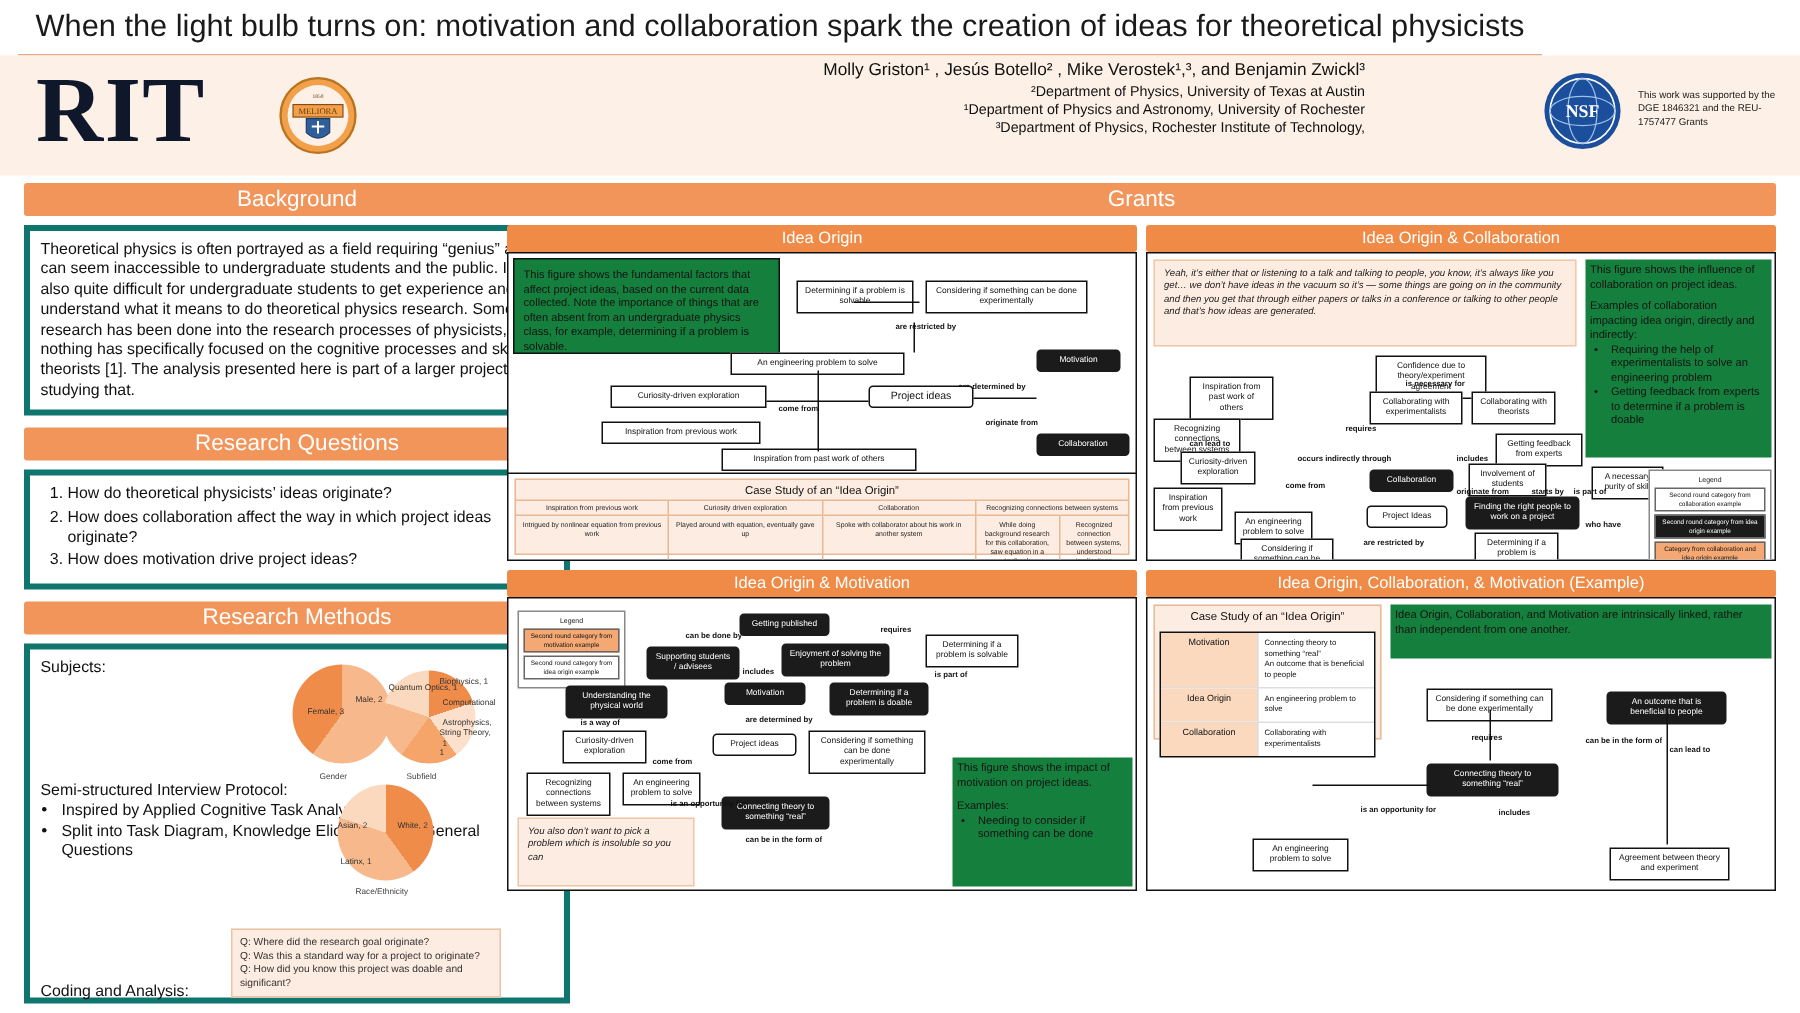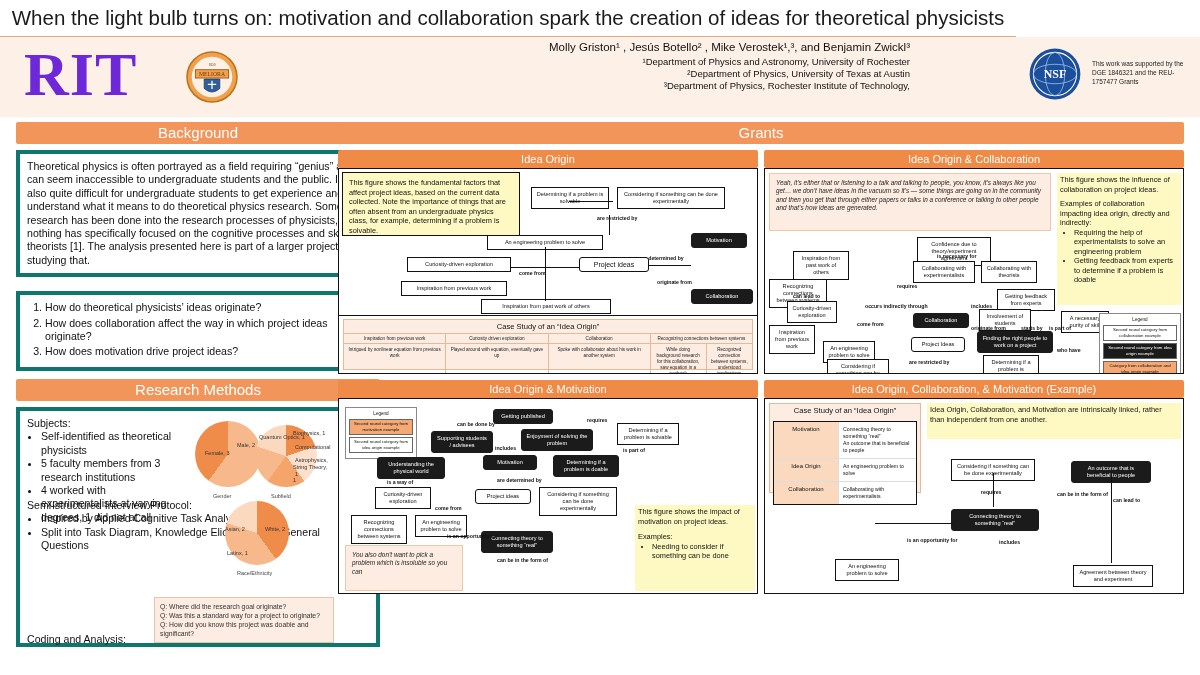--- a/index.html
+++ b/index.html
@@ -8,37 +8,37 @@
     background:#ffffff;
     font-family:"Liberation Sans", sans-serif;
     color:#111;
     overflow:hidden;
     position:relative;
   }
   .poster{position:absolute;inset:0;}
 
   
   .title-bar{
-    position:absolute;left:0;top:0;width:1016px;height:36px;
+    position:absolute;left:12px;top:0;width:1016px;height:36px;
     display:flex;align-items:center;justify-content:center;
     border-bottom:1px solid #e3ac87;
   }
   .title-bar .title{
     font-size:20.5px;font-weight:400;color:#1a1a1a;white-space:nowrap;
   }
 
   
   .header{
     position:absolute;left:0;top:37px;width:1200px;height:80px;
     background:#fdf0e6;
   }
   .rit-logo{
     position:absolute;left:24px;top:6px;
     font-family:"Liberation Serif", serif;
-    font-size:62px;font-weight:700;color:#6d28d9;letter-spacing:1px;line-height:62px;
+    font-size:62px;font-weight:700;color:#0f172a;letter-spacing:1px;line-height:62px;
   }
   .seal{
     position:absolute;left:186px;top:14px;width:52px;height:52px;
   }
   .authors{
     position:absolute;left:300px;top:4px;width:610px;text-align:right;
   }
   .authors .names{font-size:11.5px;color:#111;margin-bottom:3px;}
   .authors .aff{font-size:9.5px;color:#111;line-height:12px;}
   .nsf{
@@ -101,21 +101,21 @@
     font-size:5.6px;line-height:7px;padding:3px 4px;text-align:center;
     box-sizing:border-box;
   }
   .node.black{background:#1b1b1b;color:#fff;border-color:#1b1b1b;}
   .node.round{border-radius:3px;}
   .edge-lbl{position:absolute;font-size:5.2px;color:#111;white-space:nowrap;}
   .edge-lbl.b{font-weight:700;}
   .line{position:absolute;background:#111;}
 
   .infobox{
-    position:absolute;border:1px solid #111;background:#fef9c3;
+    position:absolute;border:1px solid #111;background:#15803d;
     font-size:7.4px;line-height:9.6px;padding:5px 6px;box-sizing:border-box;
   }
   .quotebox{
     position:absolute;background:#fdece1;border:1px solid #f0c8a8;
     font-size:6.4px;line-height:8.4px;padding:5px 6px;font-style:italic;color:#222;
     box-sizing:border-box;
   }
   .casebar{
     position:absolute;left:4px;right:4px;background:#fdece1;border:1px solid #e8b994;
     box-sizing:border-box;
@@ -159,22 +159,22 @@
       <circle cx="50" cy="50" r="39" fill="#fdf0e6"></circle>
       <rect x="18" y="36" width="64" height="16" fill="#f2a04a" stroke="#8a4b12" stroke-width="1.5"></rect>
       <text x="50" y="48" font-size="11" text-anchor="middle" fill="#6b3a0c" font-family="Liberation Serif, serif">MELIORA</text>
       <text x="50" y="28" font-size="7" text-anchor="middle" fill="#6b3a0c" font-family="Liberation Serif, serif">1850</text>
       <path d="M35 54 h30 v18 q-15 14 -30 0 z" fill="#2e5f9a" stroke="#1d3d66" stroke-width="1.5"></path>
       <path d="M50 57 v16 M42 64 h16" stroke="#fff" stroke-width="2.5"></path>
     </svg>
 
     <div class="authors">
       <div class="names">Molly Griston¹ , Jesús Botello² , Mike Verostek¹,³, and  Benjamin Zwickl³</div>
+      <div class="aff">²Department of Physics, University of Texas at Austin</div>
       <div class="aff">¹Department of Physics and Astronomy, University of Rochester</div>
-      <div class="aff">²Department of Physics, University of Texas at Austin</div>
       <div class="aff">³Department of Physics, Rochester Institute of Technology,</div>
     </div>
 
     <svg class="nsf" viewBox="0 0 100 100">
       <circle cx="50" cy="50" r="47" fill="#1b4f9c"></circle>
       <circle cx="50" cy="50" r="40" fill="none" stroke="#ffffff" stroke-width="2"></circle>
       <ellipse cx="50" cy="50" rx="18" ry="40" fill="none" stroke="#9fc0e8" stroke-width="1.5"></ellipse>
       <ellipse cx="50" cy="50" rx="40" ry="18" fill="none" stroke="#9fc0e8" stroke-width="1.5"></ellipse>
       <text x="50" y="57" font-size="22" text-anchor="middle" fill="#ffffff" font-family="Liberation Serif, serif" font-weight="bold">NSF</text>
     </svg>
@@ -183,41 +183,37 @@
 
   <div class="left-col">
 
     <div class="banner">Background</div>
     <div class="spacer6"></div>
     <div class="panel">
       <p>Theoretical physics is often portrayed as a field requiring “genius”  and can seem inaccessible to undergraduate students and the public. It is also quite difficult for undergraduate students to get experience and understand what it means to do theoretical physics research. Some research has been done into the research processes of physicists, but nothing has specifically focused on the cognitive processes and skills of theorists [1]. The analysis presented here is part of a larger project studying that.</p>
     </div>
 
     <div class="spacer8"></div>
+    <div class="banner">Research Questions</div>
     <div class="spacer6"></div>
     <div class="panel">
       <ol class="ol-list">
         <li>How do theoretical physicists’ ideas originate?</li>
         <li>How does collaboration affect the way in which project ideas originate?</li>
         <li>How does motivation drive project ideas?</li>
       </ol>
     </div>
 
     <div class="spacer8"></div>
     <div class="banner">Research Methods</div>
     <div class="spacer6"></div>
     <div class="panel" style="height:240px;position:relative;">
       <div class="methods-flex">
         <div class="methods-text">
           <div class="sub-head">Subjects:</div>
-          <ul class="ul-list">
-            <li>Self-identified as theoretical physicists</li>
-            <li>5 faculty members from 3 research institutions</li>
-            <li>4 worked with experimentalists at varying degrees, 1 did not at all</li>
-          </ul>
         </div>
 
         <div class="pies">
           <div class="pie" style="left:14px;top:4px;width:66px;height:66px;background:conic-gradient(#f7b98b 0 60%, #f08c4a 60% 100%);"></div>
           <div class="pie-label" style="left:24px;top:30px;">Female, 3</div>
           <div class="pie-label" style="left:56px;top:22px;">Male, 2</div>
           <div class="pie-cap" style="left:32px;top:73px;">Gender</div>
 
           <div class="pie" style="left:74px;top:8px;width:62px;height:62px;background:conic-gradient(#f08c4a 0 20%, #fce0cb 20% 40%, #f5a46a 40% 60%, #f7b98b 60% 80%, #fbd9be 80% 100%);"></div>
           <div class="pie-label" style="left:78px;top:14px;">Quantum Optics, 1</div>

